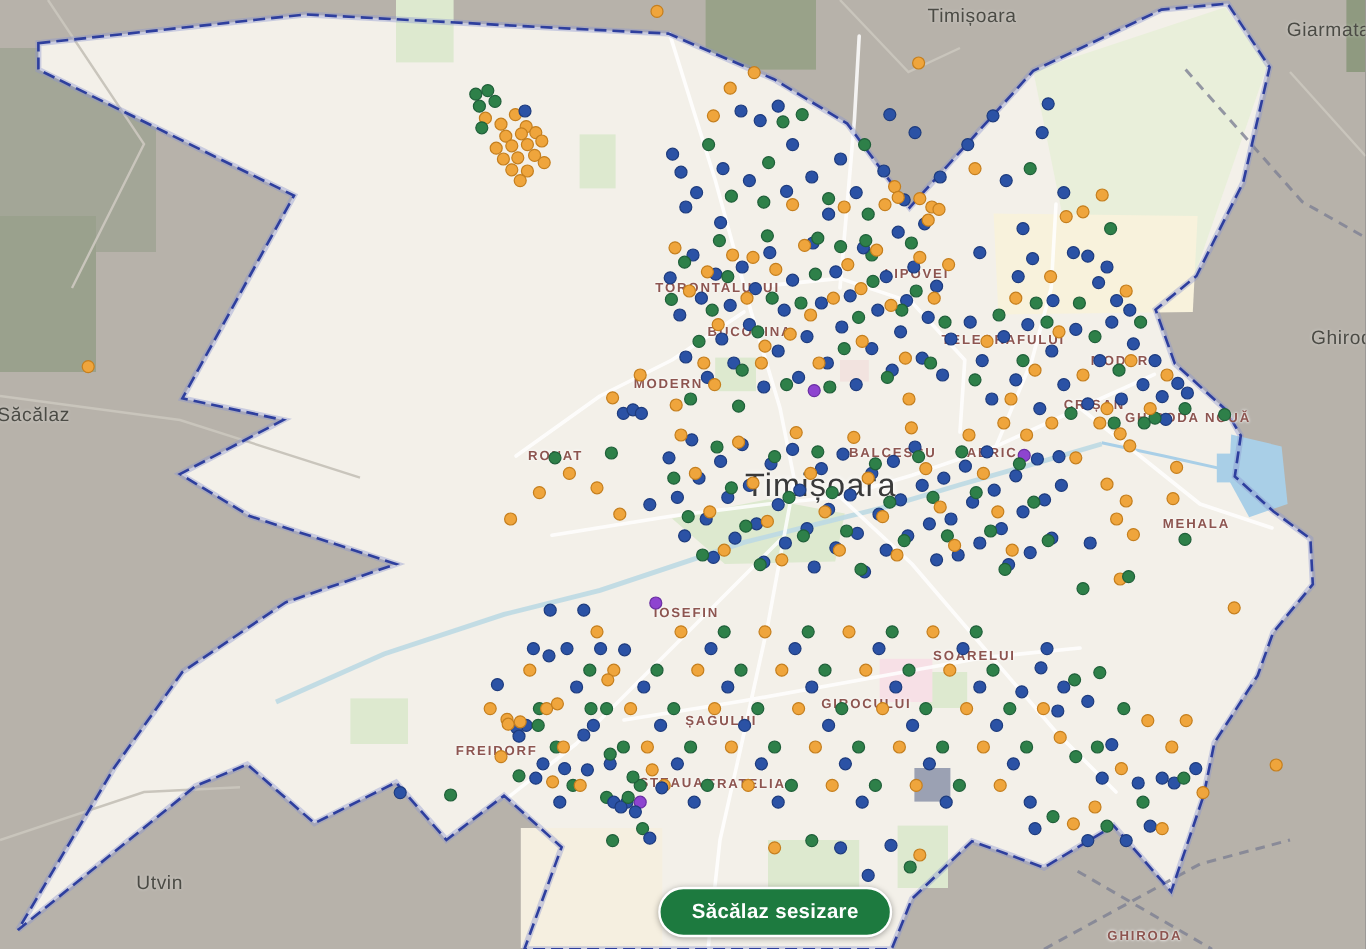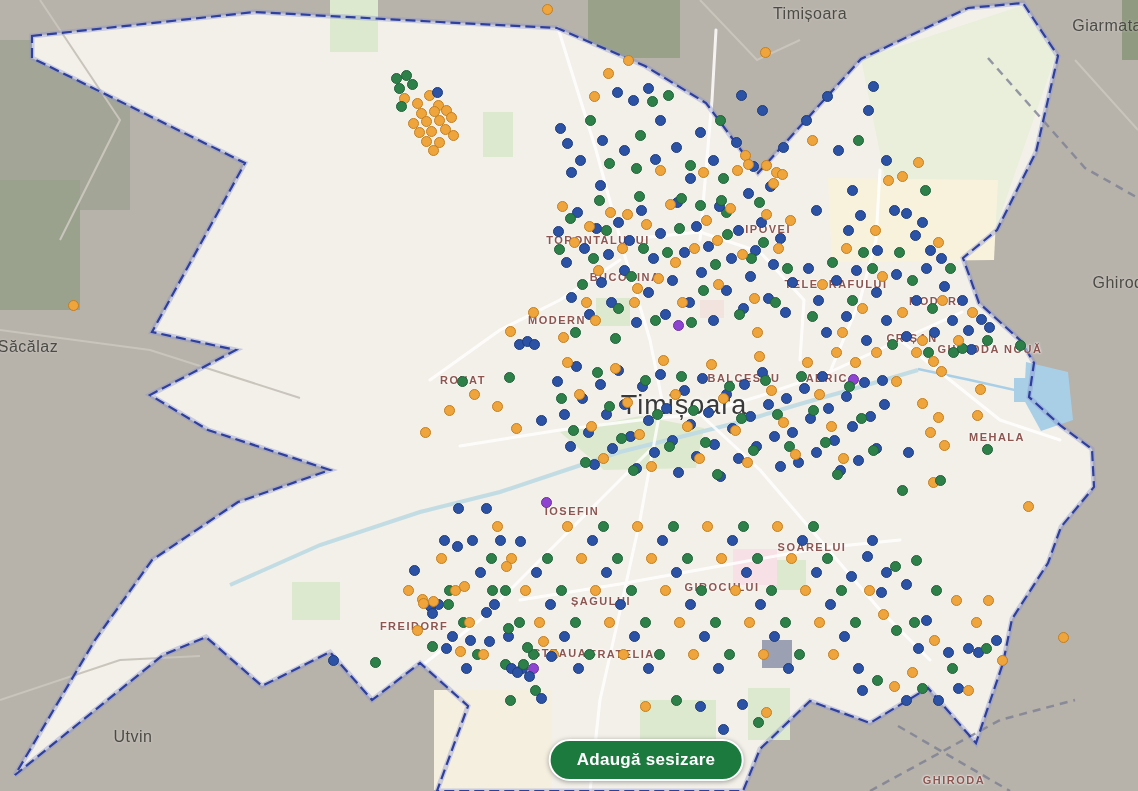--- a/index.html
+++ b/index.html
@@ -685,14 +685,14 @@
       <div class="m g" style="left: 517.5px; top: 658.5px;"></div>
       <div class="m b" style="left: 523.5px; top: 670.5px;"></div>
       <div class="m g" style="left: 529.5px; top: 684.5px;"></div>
       <div class="m b" style="left: 535.5px; top: 692.5px;"></div>
       <div class="m g" style="left: 504.5px; top: 694.5px;"></div>
       <div class="m o" style="left: 537.5px; top: 635.5px;"></div>
       <div class="m g" style="left: 521.5px; top: 641.5px;"></div>
       <div class="m b" style="left: 545.5px; top: 650.5px;"></div>
     </div>
 
-  <button id="add-btn">Adaugă sesizare</button>
+  <button id="add-btn">Săcălaz sesizare</button>
 </div>
 
 </body></html>

